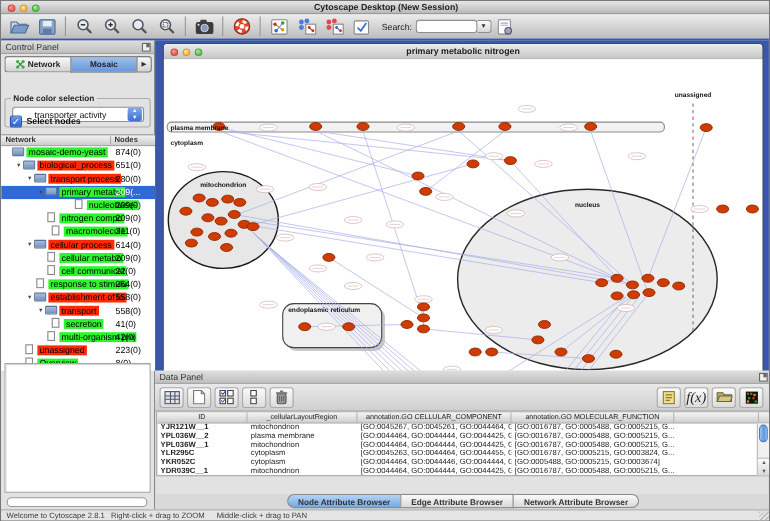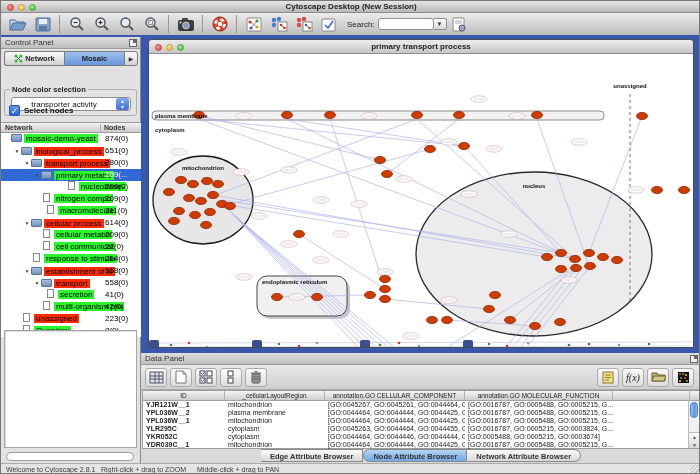--- a/index.html
+++ b/index.html
@@ -83,21 +83,21 @@
   .mainarea{position:absolute;left:140px;top:36px;width:560px;height:316px;background:#3958ad;}
   .innerwin{position:absolute;left:7px;top:2px;width:546px;height:309px;background:#fff;
     border:1px solid #4a4a4a;border-radius:4px 4px 0 0;}
   .wtitle{position:relative;height:14px;background:linear-gradient(#ededed,#c6c6c6);
     border-bottom:1px solid #8e8e8e;border-radius:4px 4px 0 0;}
   .wtitle .title{position:absolute;left:0;right:0;top:2px;text-align:center;font-size:8px;font-weight:bold;color:#222;}
   .wtitle .light{top:4px;}
   .wcanvas{position:absolute;left:0;top:14px;width:544px;height:293px;background:#fff;overflow:hidden;}
 
   
-  .dpanel{position:absolute;left:140px;top:352px;width:560px;height:86px;background:#d9d9d9;}
+  .dpanel{position:absolute;left:140px;top:336px;width:560px;height:86px;background:#d9d9d9;}
   .dtoolbar{position:absolute;left:0;top:12px;width:560px;height:25px;
     background:linear-gradient(#e9e9e9,#cfcfcf);border-bottom:1px solid #a8a8a8;
     display:flex;align-items:center;padding:0 4px;}
   .dbtn{width:22px;height:19px;border:1px solid #aaa;border-radius:3px;margin-right:3px;
     background:linear-gradient(#fbfbfb,#dcdcdc);display:flex;align-items:center;justify-content:center;}
   .dspacer{flex:1;}
   .dtable{position:absolute;left:1px;top:37px;width:558px;height:59px;background:#fff;border:1px solid #9c9c9c;}
   .thead{display:flex;height:10px;background:linear-gradient(#f4f4f4,#cfcfcf);border-bottom:1px solid #a2a2a2;}
   .th{font-size:6.5px;color:#222;text-align:center;border-right:1px solid #b4b4b4;overflow:hidden;white-space:nowrap;line-height:10px;}
   .trowd{display:flex;height:8px;line-height:8px;}
@@ -308,21 +308,21 @@
     <div class="beview"></div>
     <div class="pbar"></div>
   </div>
 
   <div class="mainarea">
     <div class="innerwin">
       <div class="wtitle">
         <span class="light l-red"></span>
         <span class="light l-yel" style="left:17px"></span>
         <span class="light l-grn" style="left:28px"></span>
-        <div class="title">primary transport process</div>
+        <div class="title">primary metabolic nitrogen</div>
       </div>
       <div class="wcanvas">
         <svg id="netsvg" width="544" height="293" viewBox="0 0 544 293">
             <rect x="3" y="57" width="452" height="9" rx="4" fill="#f2f2f2" stroke="#8a8a8a"></rect>
             <ellipse cx="54" cy="146" rx="50" ry="44" fill="#e7e7e7" stroke="#1a1a1a" stroke-width="1.3"></ellipse>
             <ellipse cx="385" cy="200" rx="118" ry="82" fill="#ececec" stroke="#2a2a2a" stroke-width="1.3"></ellipse>
             <rect x="111" y="225" width="90" height="40" rx="10" fill="#9a9a9a" opacity="0.55"></rect>
             <rect x="108" y="222" width="90" height="40" rx="10" fill="#f0f0f0" stroke="#444"></rect>
             <line x1="481" y1="40" x2="481" y2="250" stroke="#777" stroke-dasharray="3 3"></line>
             <line x1="138" y1="65" x2="412" y2="199" stroke="#a7aee8" stroke-width="0.7" opacity="0.9"></line>
@@ -545,21 +545,21 @@
       <div class="dspacer"></div>
       <div class="dbtn">
         <svg width="12" height="13">
             <rect x="1" y="1" width="10" height="11" fill="#efe08a" stroke="#8a7a2a"></rect>
             <line x1="3" y1="4" x2="9" y2="4" stroke="#8a7a2a"></line>
             <line x1="3" y1="6.5" x2="9" y2="6.5" stroke="#8a7a2a"></line>
             <line x1="3" y1="9" x2="7" y2="9" stroke="#8a7a2a"></line>
           </svg>
       </div>
       <div class="dbtn">
-        <span style="font-size:10px;font-style:italic;font-family:'Liberation Serif','DejaVu Serif',serif;color:#222;">f(x)</span>
+        <span style="font-size:13px;font-style:italic;font-family:'Liberation Serif','DejaVu Serif',serif;color:#222;">f(x)</span>
       </div>
       <div class="dbtn">
         <svg width="15" height="12">
             <path d="M1 10 V2 h5 l1.5 2 H14 v6 Z" fill="#b9ae6e" stroke="#6e6632"></path>
             <path d="M1 10 L3 5 L15 5 L13 10 Z" fill="#d3c887" stroke="#6e6632"></path>
           </svg>
       </div>
       <div class="dbtn">
         <svg width="13" height="13">
             <rect x="1" y="1" width="11" height="11" fill="#111"></rect>
@@ -626,22 +626,22 @@
           </div>
         </div>
       <div class="vscroll">
         <div class="vthumb"></div>
         <div class="varrows">▲<br>▼</div>
       </div>
     </div>
   </div>
 
   <div class="tabs3">
+    <div class="tab3 first sel"><span>Node Attribute Browser</span></div>
     <div class="tab3"><span>Edge Attribute Browser</span></div>
-    <div class="tab3 first sel"><span>Node Attribute Browser</span></div>
     <div class="tab3 last"><span>Network Attribute Browser</span></div>
   </div>
 
   <div class="statusbar">
     <span class="stxt s1">Welcome to Cytoscape 2.8.1</span>
     <span class="stxt s2">Right-click + drag to ZOOM</span>
     <span class="stxt s3">Middle-click + drag to PAN</span>
     <span class="grip"></span>
   </div>
 

